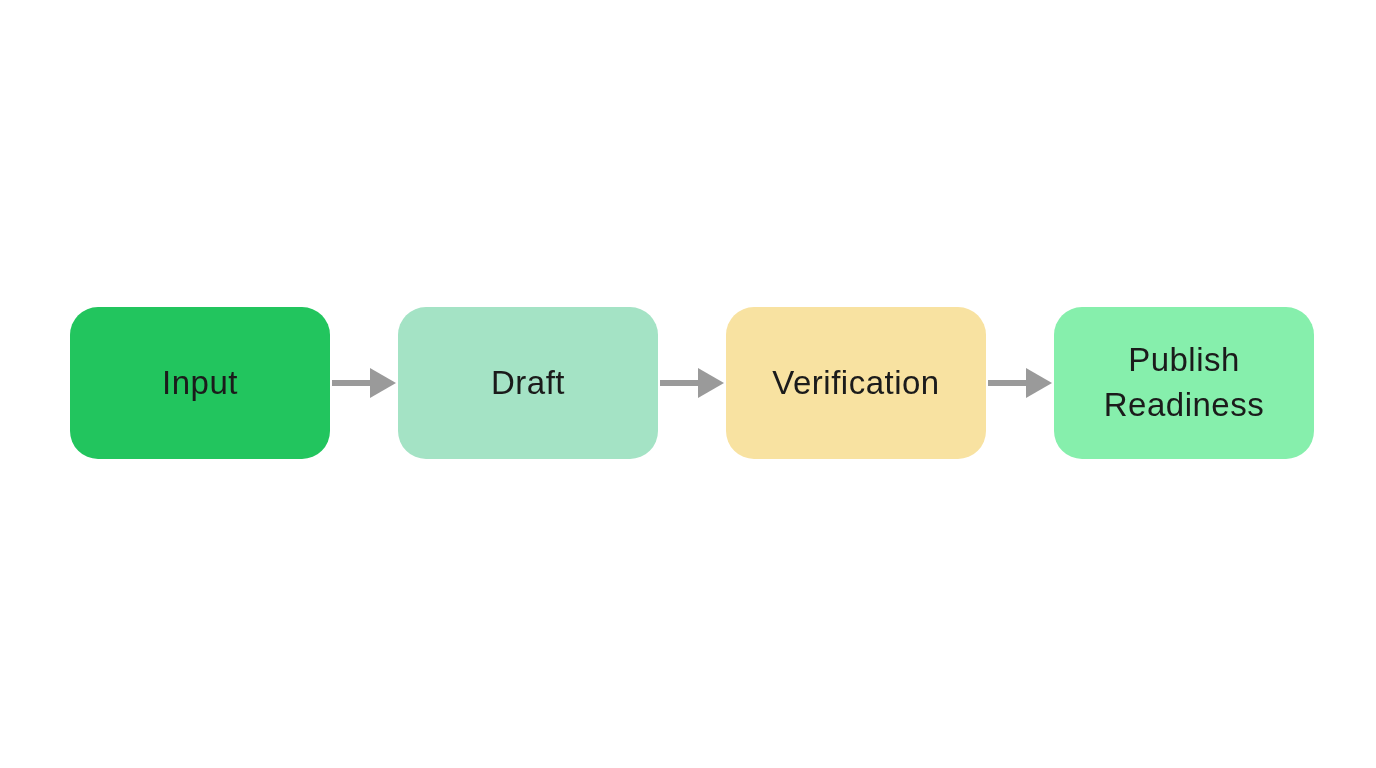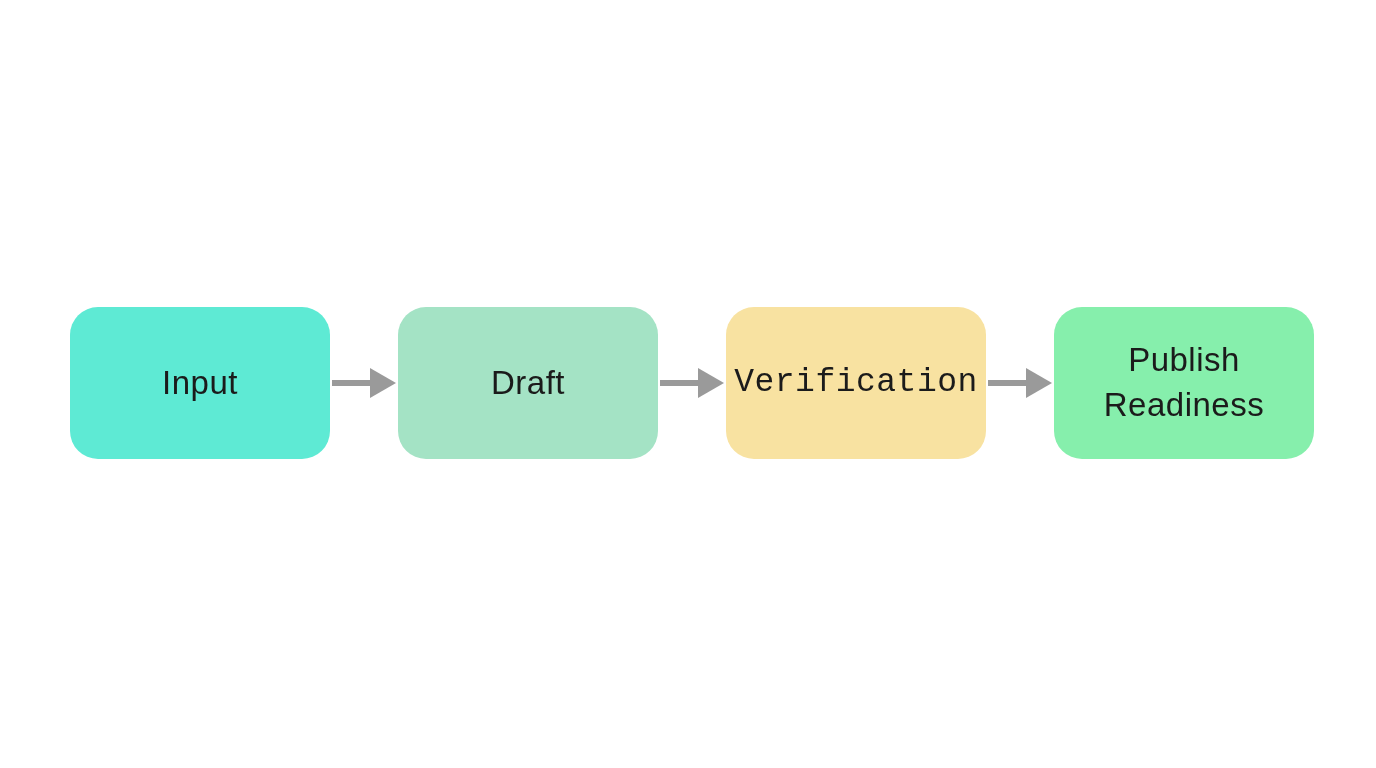--- a/index.html
+++ b/index.html
@@ -74,39 +74,39 @@
     border-left-style: solid;
     flex: 0 0 auto;
   }
 </style>
 </head>
 <body>
 
 <div class="canvas">
   <div class="flow">
 
-    <div class="node" style="background-color: #5eead4;">
+    <div class="node" style="background-color: #22c55e;">
       <span class="label">Input</span>
     </div>
 
     <div class="arrow">
       <span class="shaft" style="background-color: rgb(154, 154, 154);"></span>
       <span class="head" style="border-left-color: rgb(154, 154, 154);"></span>
     </div>
 
     <div class="node" style="background-color: rgb(164, 227, 197);">
       <span class="label">Draft</span>
     </div>
 
     <div class="arrow">
       <span class="shaft" style="background-color: rgb(154, 154, 154);"></span>
       <span class="head" style="border-left-color: rgb(154, 154, 154);"></span>
     </div>
 
-    <div class="node" style="background-color: rgb(248, 226, 161); font-family: Liberation Mono, monospace;">
+    <div class="node" style="background-color: rgb(248, 226, 161);">
       <span class="label">Verification</span>
     </div>
 
     <div class="arrow">
       <span class="shaft" style="background-color: rgb(154, 154, 154);"></span>
       <span class="head" style="border-left-color: rgb(154, 154, 154);"></span>
     </div>
 
     <div class="node" style="background-color: #86efac;">
       <span class="label">Publish Readiness</span>

